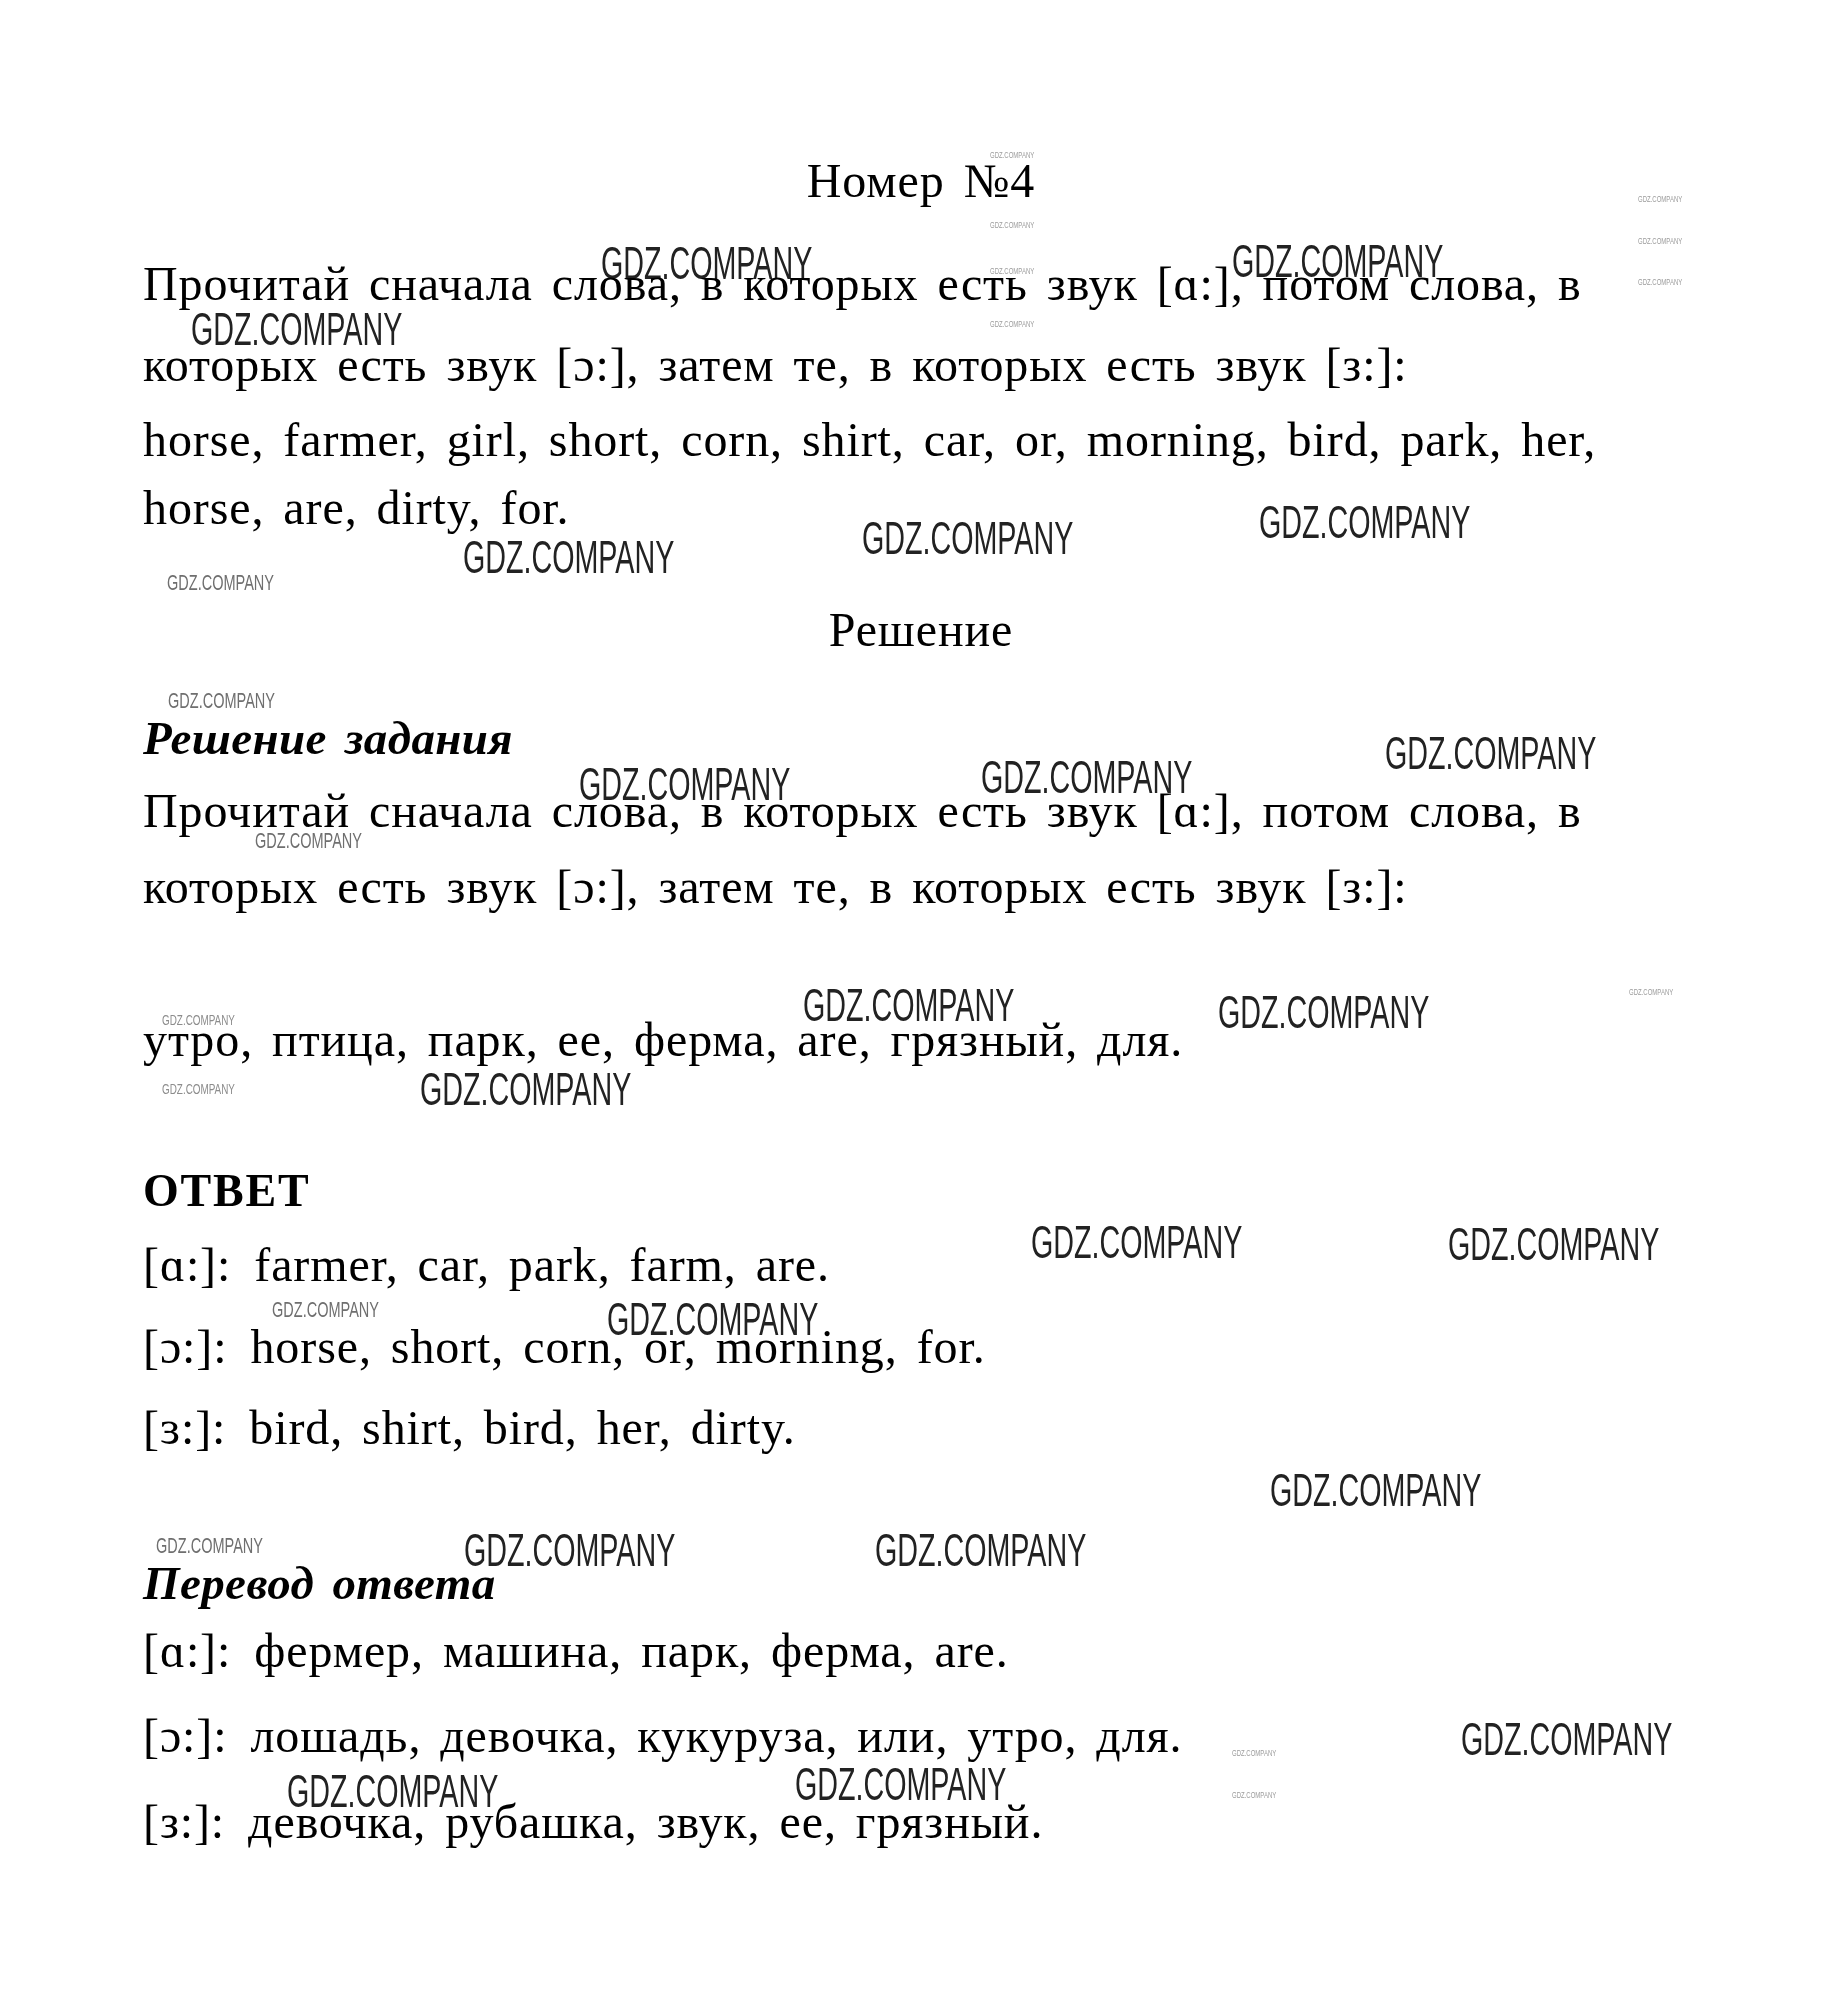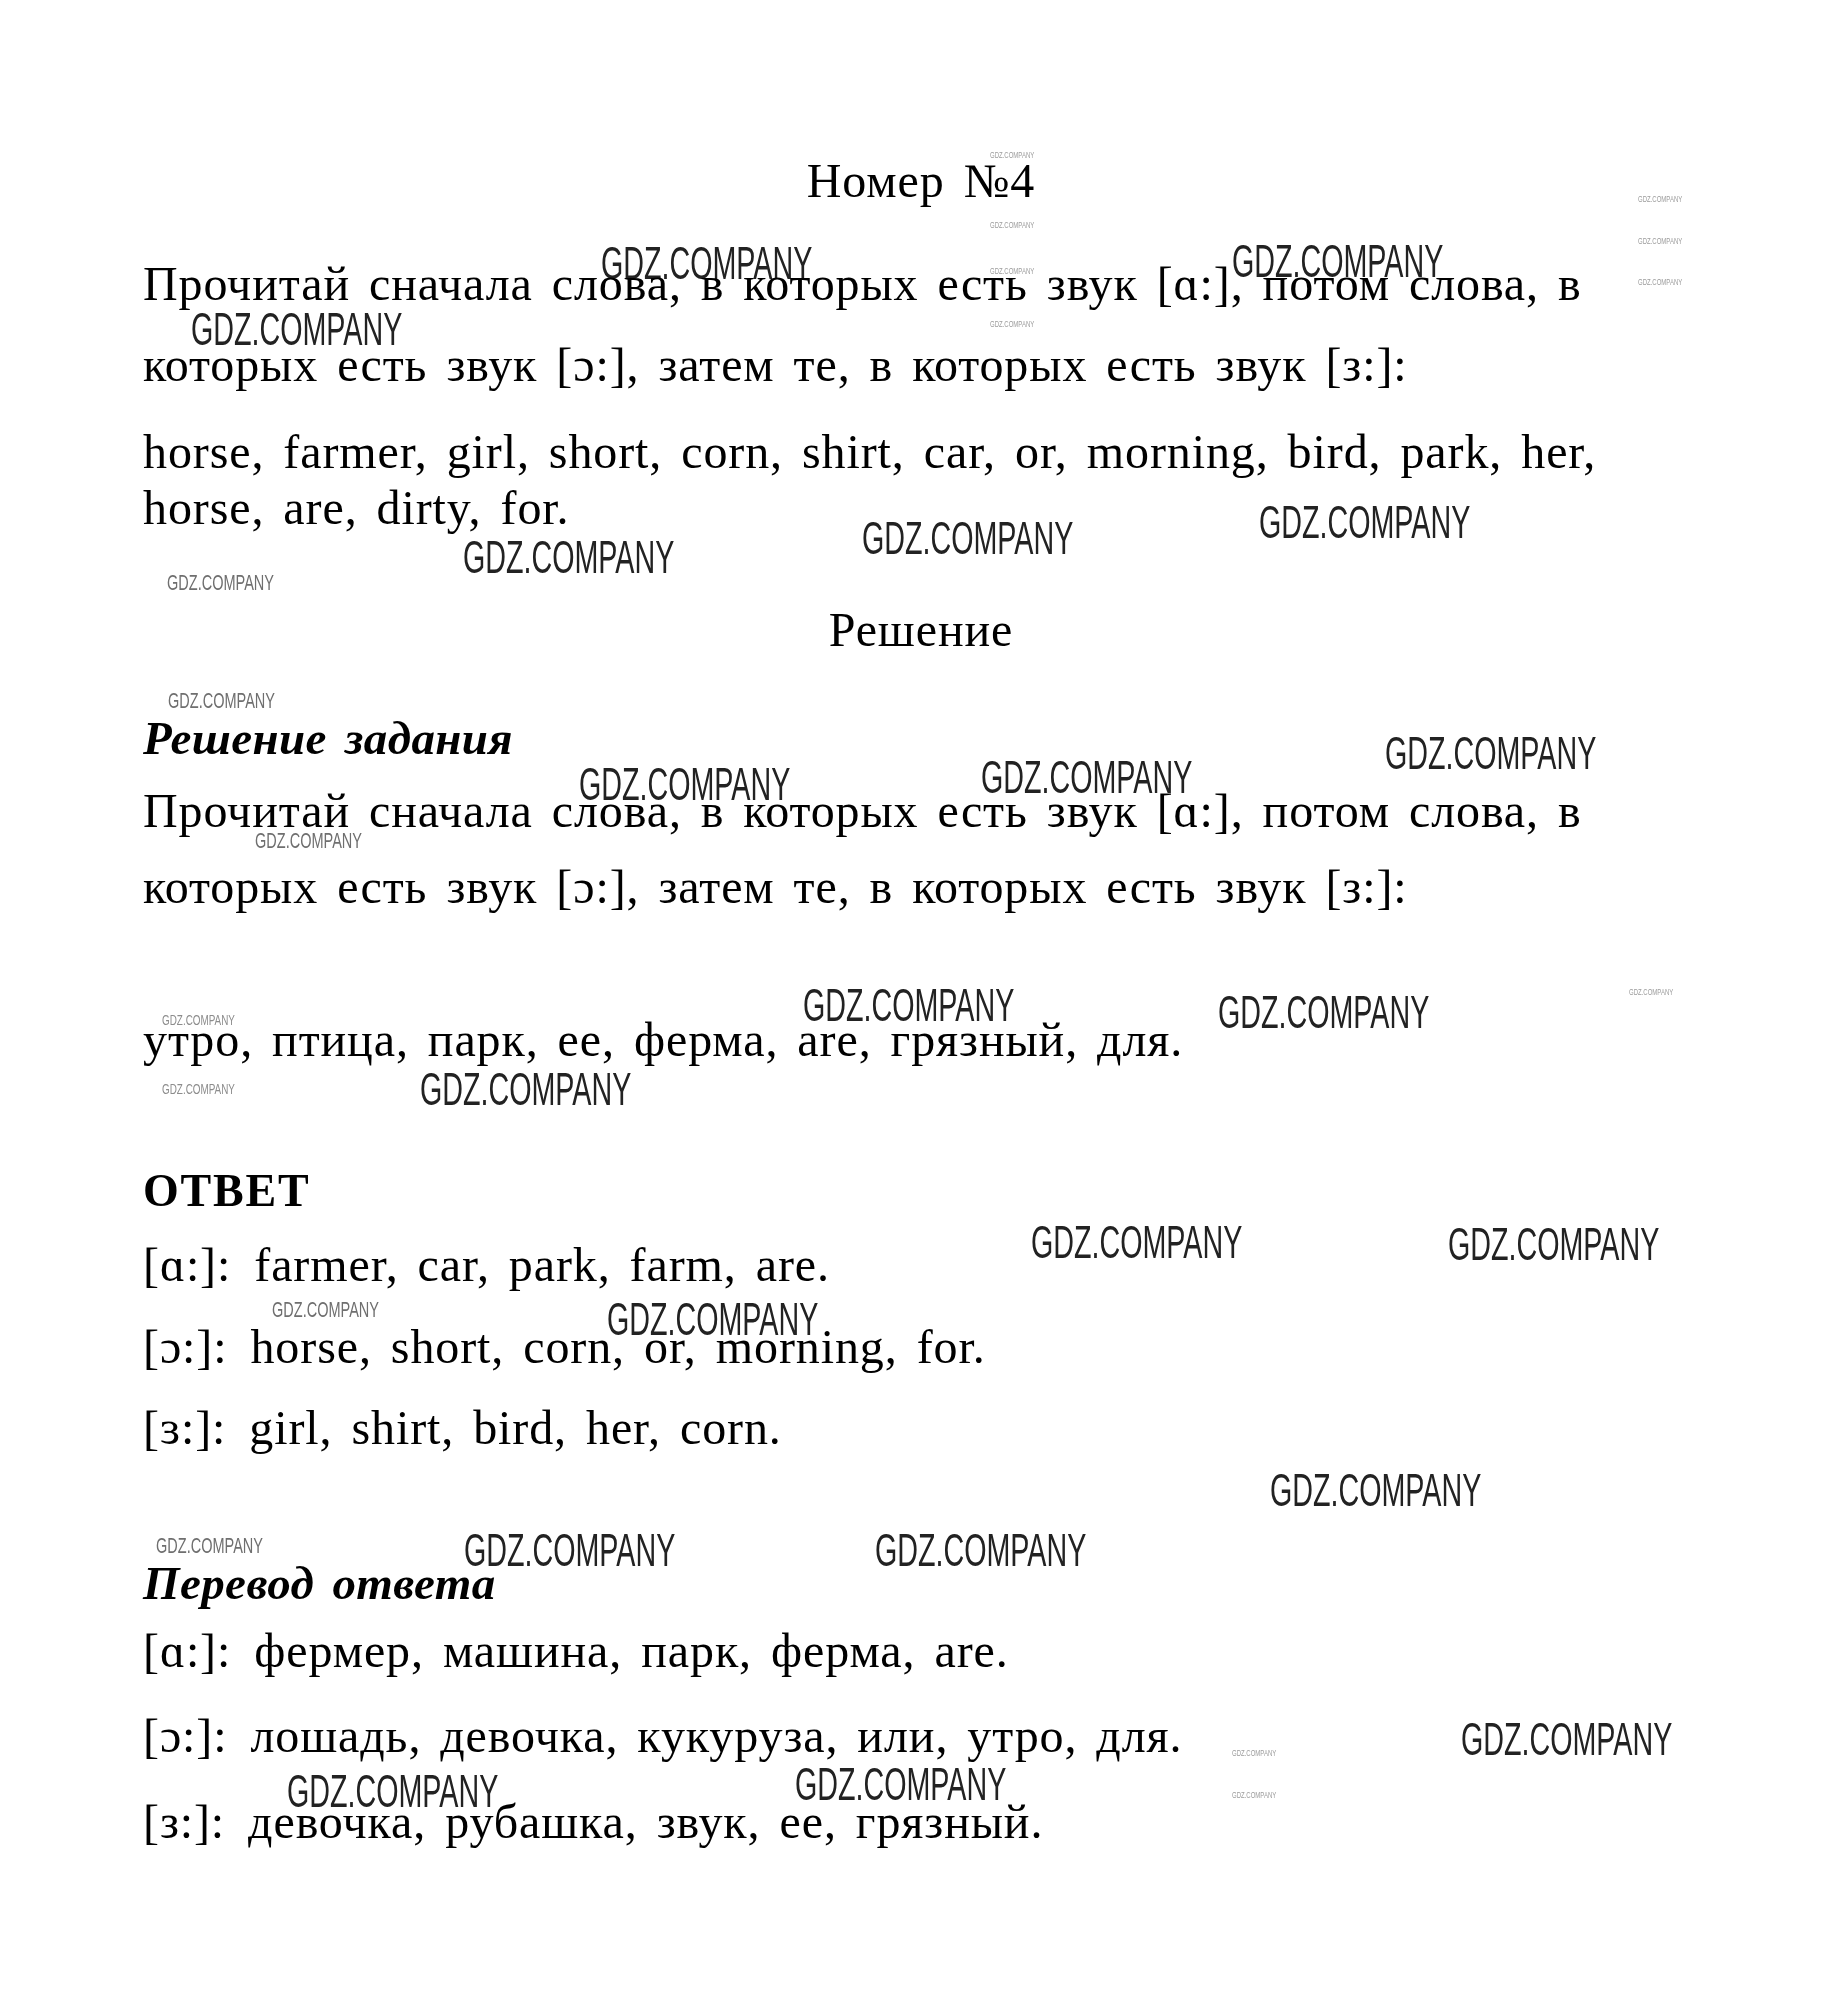--- a/index.html
+++ b/index.html
@@ -99,41 +99,41 @@
       <div class="wm wm-tiny" style="left: 990px; top: 319px;">GDZ.COMPANY</div>
       <div class="wm wm-tiny" style="left: 1629px; top: 987px;">GDZ.COMPANY</div>
       <div class="wm wm-tiny" style="left: 1232px; top: 1748px;">GDZ.COMPANY</div>
       <div class="wm wm-tiny" style="left: 1232px; top: 1790px;">GDZ.COMPANY</div>
     </div>
 
   <div class="line centered" style="top:157px">Номер №4</div>
 
   <div class="line" style="top:260px">Прочитай сначала слова, в которых есть звук [ɑ:], потом слова, в</div>
   <div class="line" style="top:341px">которых есть звук [ɔ:], затем те, в которых есть звук [з:]:</div>
-  <div class="line" style="top:428px">horse, farmer, girl, short, corn, shirt, car, or, morning, bird, park, her,</div>
+  <div class="line" style="top:416px">horse, farmer, girl, short, corn, shirt, car, or, morning, bird, park, her,</div>
   <div class="line" style="top:484px">horse, are, dirty, for.</div>
 
   <div class="line centered" style="top:606px">Решение</div>
 
   <div class="line heading-bi" style="top:715px">Решение задания</div>
 
   <div class="line" style="top:787px">Прочитай сначала слова, в которых есть звук [ɑ:], потом слова, в</div>
   <div class="line" style="top:863px">которых есть звук [ɔ:], затем те, в которых есть звук [з:]:</div>
   <div class="line" style="top:1016px">утро, птица, парк, ее, ферма, are, грязный, для.</div>
 
   <div class="line heading-b" style="top:1168px">ОТВЕТ</div>
 
   <div class="line answer-row" style="top:1323px">
     <span class="sound">[ɔ:]:</span><span class="words">horse, short, corn, or, morning, for.</span>
   </div>
   <div class="line answer-row" style="top:1241px">
     <span class="sound">[ɑ:]:</span><span class="words">farmer, car, park, farm, are.</span>
   </div>
   <div class="line answer-row" style="top:1404px">
-    <span class="sound">[ɜ:]:</span><span class="words">girl, shirt, bird, her, corn.</span>
+    <span class="sound">[ɜ:]:</span><span class="words">bird, shirt, bird, her, dirty.</span>
   </div>
 
   <div class="line heading-bi" style="top:1560px">Перевод ответа</div>
 
   <div class="line answer-row" style="top:1627px">
     <span class="sound">[ɑ:]:</span><span class="words">фермер, машина, парк, ферма, are.</span>
   </div>
   <div class="line answer-row" style="top:1712px">
     <span class="sound">[ɔ:]:</span><span class="words">лошадь, девочка, кукуруза, или, утро, для.</span>
   </div>

